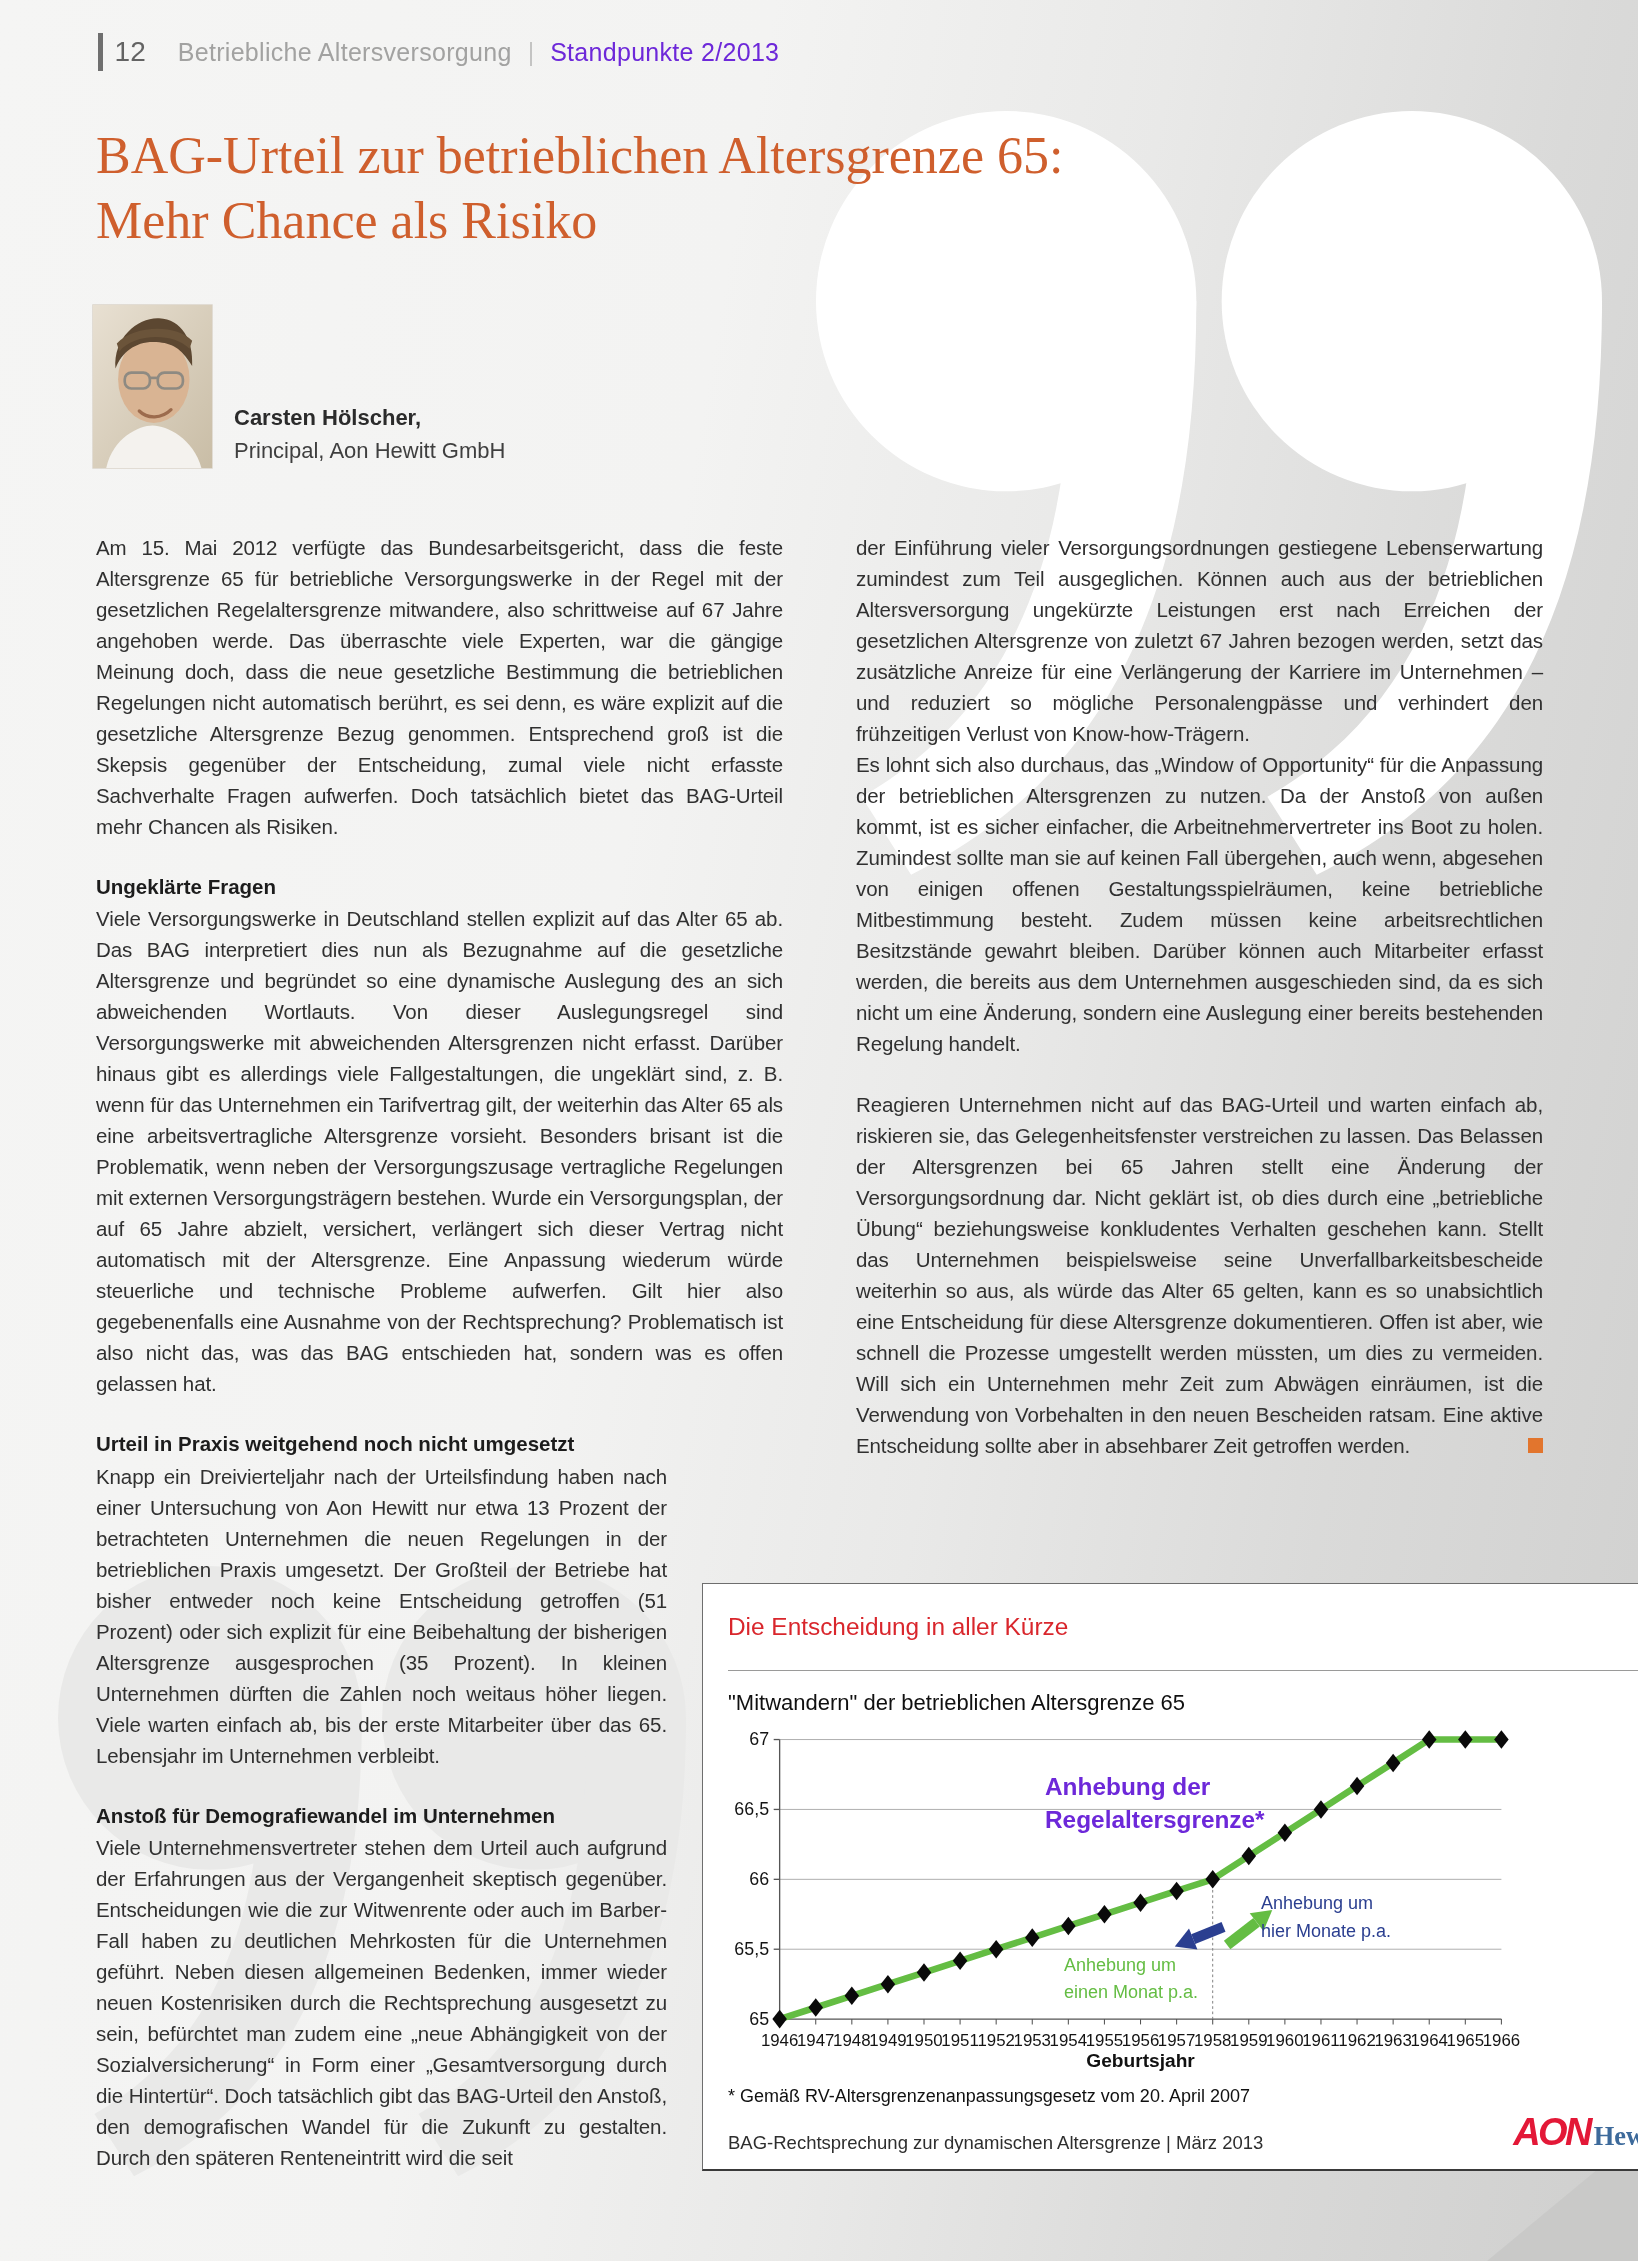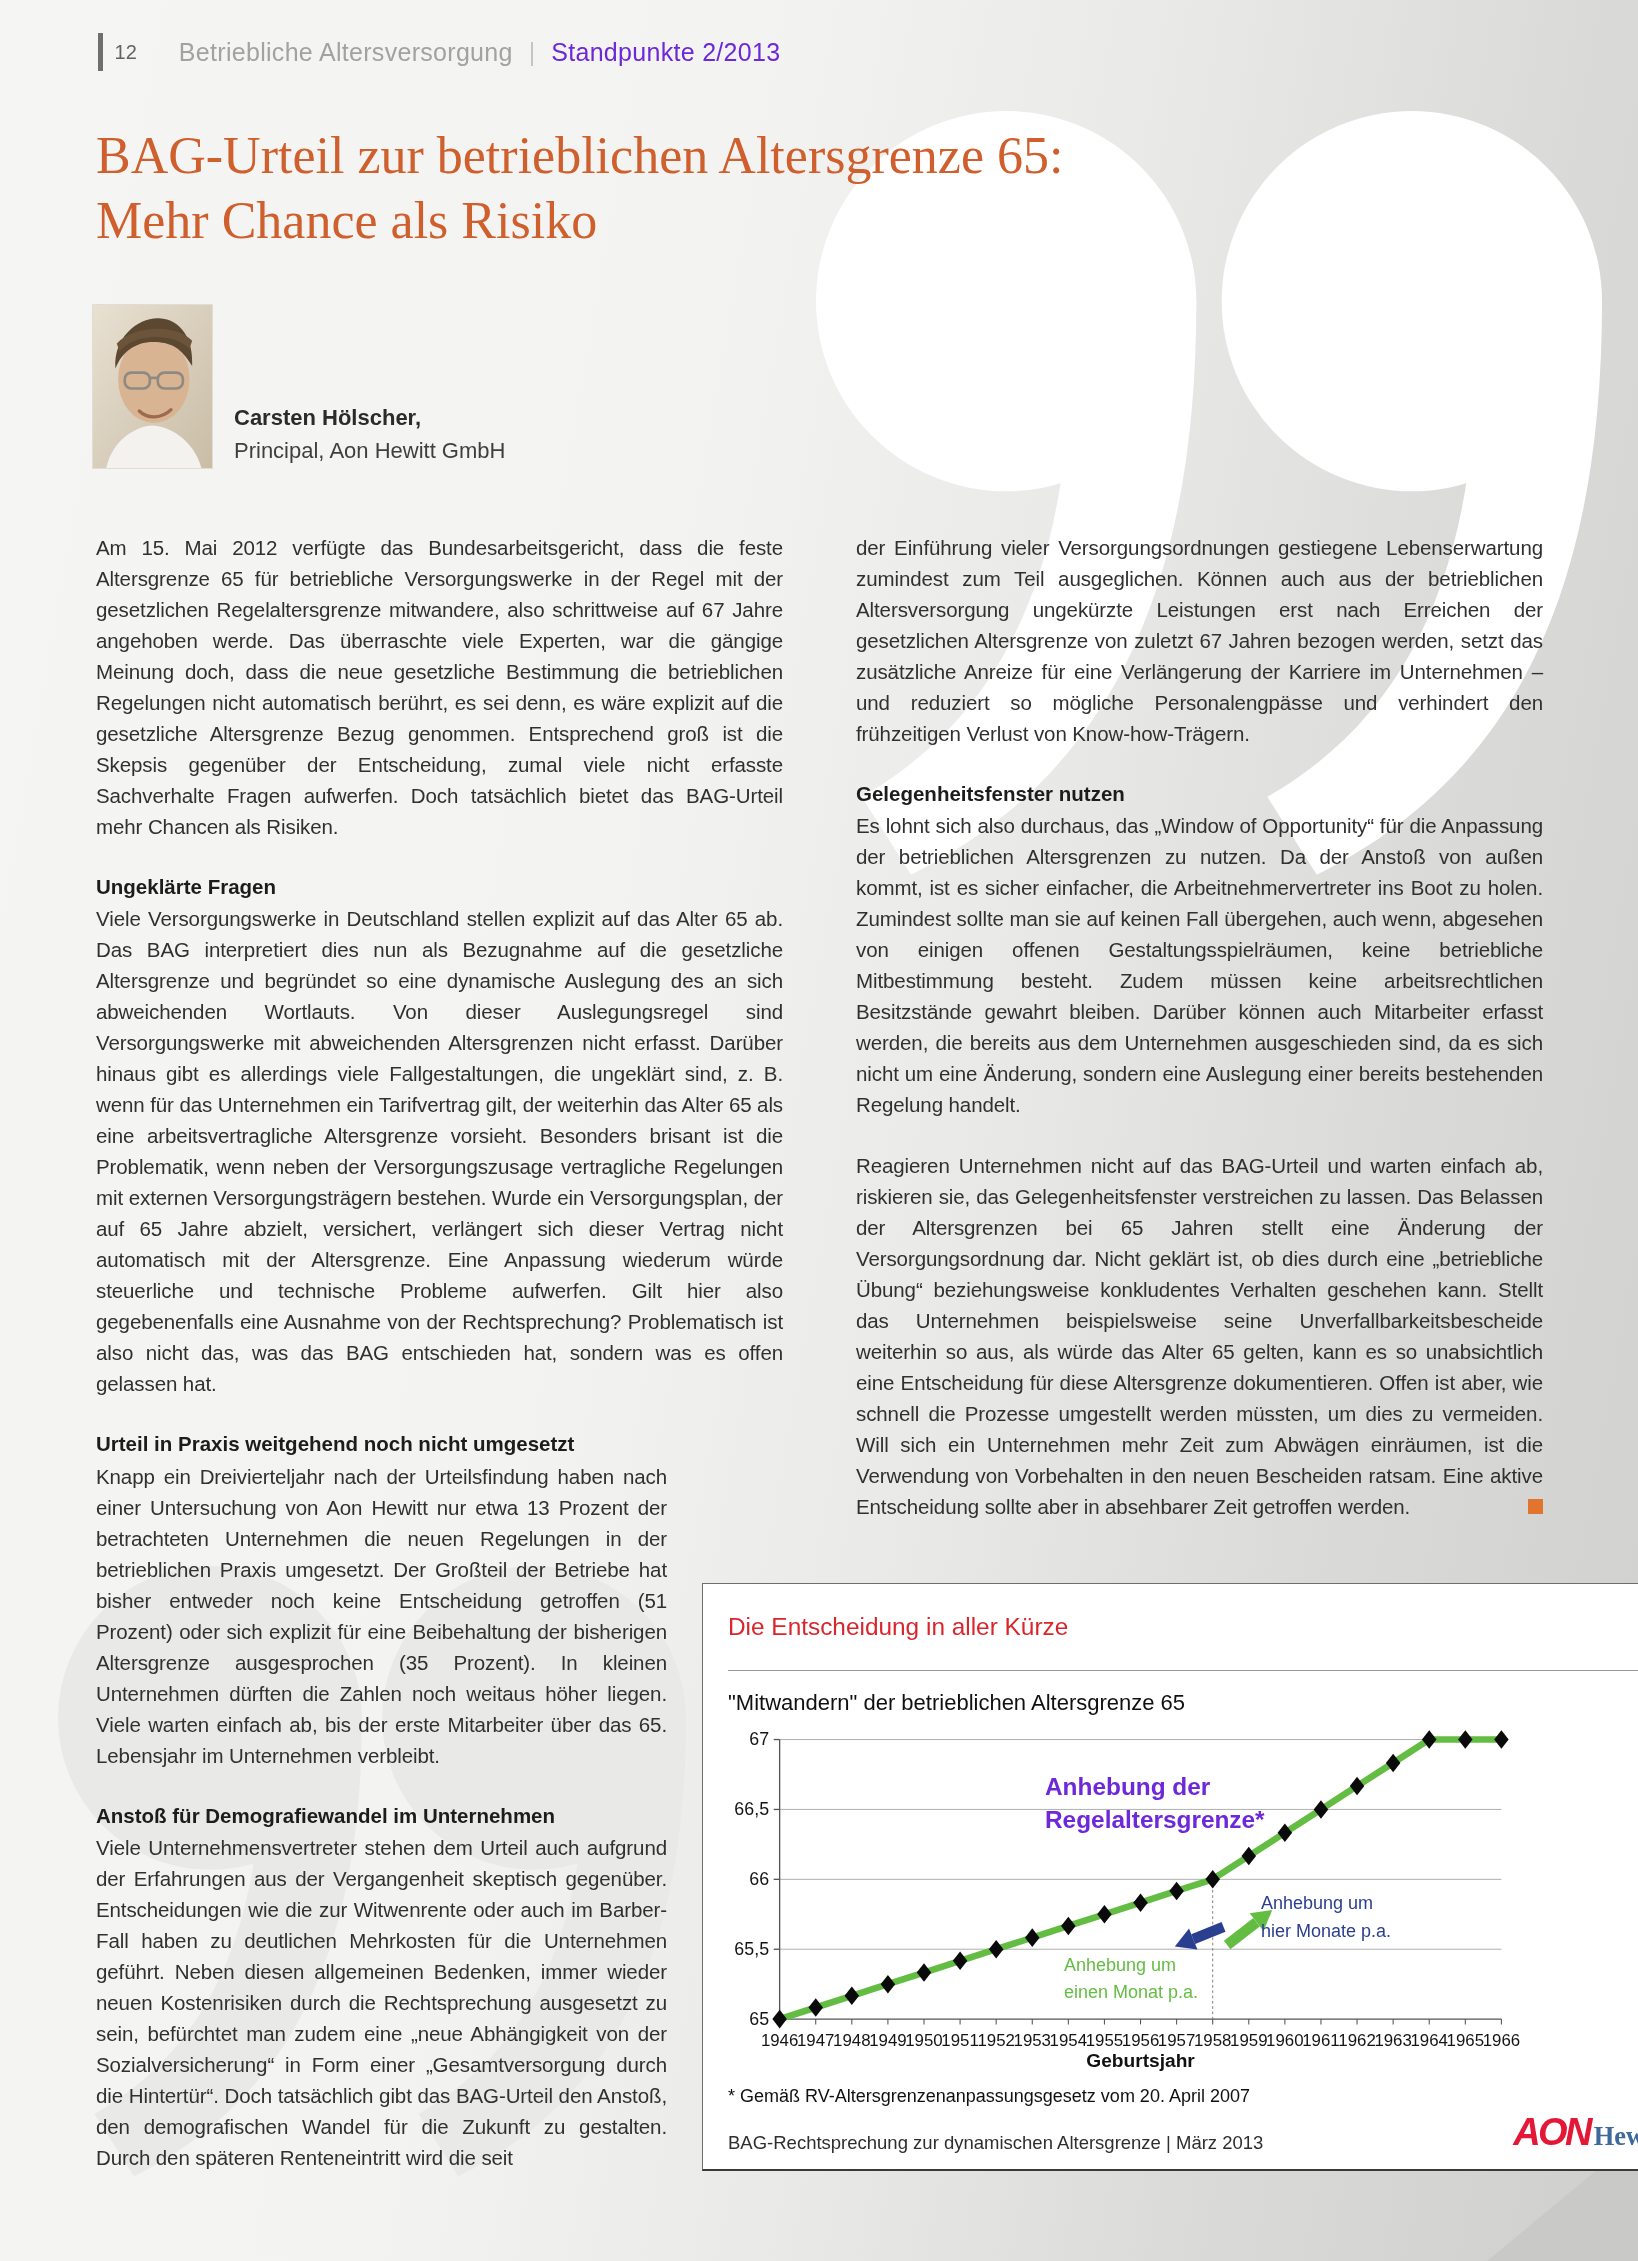--- a/index.html
+++ b/index.html
@@ -10,21 +10,21 @@
   }
   
   .wm{position:absolute;z-index:0;}
   .wm-tr{left:816px;top:111px;width:786px;}
   .wm-bl{left:58px;top:1566px;width:628px;}
   .corner-wedge{position:absolute;right:0;bottom:0;width:152px;height:126px;z-index:0;
     background:#c9c9c8;clip-path:polygon(100% 0,100% 100%,0 100%);}
   
   .header{position:absolute;left:98px;top:33px;display:flex;align-items:center;z-index:1;}
   .header-bar{width:4.6px;height:38px;background:#6f6f6f;margin-right:12px;}
-  .page-number{font-size:20px;color:#636363;margin-right:42px;}
+  .page-number{font-size:28px;color:#636363;margin-right:32px;}
   .header-section{font-size:25px;color:#a2a2a1;letter-spacing:0.3px;}
   .header-sep{font-size:25px;color:#c4c4c3;margin:0 16px;font-weight:300;}
   .header-issue{font-size:25px;color:#6d28d9;letter-spacing:0.3px;}
   
   .page-title{position:absolute;left:96px;top:123px;z-index:1;
     font-family:"Liberation Serif",serif;font-size:52px;line-height:65px;color:#cf5f2d;}
   
   .author{position:absolute;left:93px;top:305px;z-index:1;}
   .author-photo{position:absolute;left:0;top:0;width:119px;height:163px;box-shadow:0 0 0 0.7px #d8d2c6;}
   .author-name{position:absolute;left:141px;top:100px;width:463px;font-size:22px;font-weight:bold;color:#2b2b2b;}
@@ -123,21 +123,20 @@
     <h3 class="article-h">Ungeklärte Fragen</h3>
     <p class="article-p">Viele Versorgungswerke in Deutschland stellen explizit auf das Alter 65 ab. Das BAG interpretiert dies nun als Bezugnahme auf die gesetzliche Altersgrenze und begründet so eine dynamische Auslegung des an sich abweichenden Wortlauts. Von dieser Auslegungsregel sind Versorgungswerke mit abweichenden Altersgrenzen nicht erfasst. Darüber hinaus gibt es allerdings viele Fallgestaltungen, die ungeklärt sind, z. B. wenn für das Unternehmen ein Tarifvertrag gilt, der weiterhin das Alter 65 als eine arbeitsvertragliche Altersgrenze vorsieht. Besonders brisant ist die Problematik, wenn neben der Versorgungszusage vertragliche Regelungen mit externen Versorgungsträgern bestehen. Wurde ein Versorgungsplan, der auf 65 Jahre abzielt, versichert, verlängert sich dieser Vertrag nicht automatisch mit der Altersgrenze. Eine Anpassung wiederum würde steuerliche und technische Probleme aufwerfen. Gilt hier also gegebenenfalls eine Ausnahme von der Rechtsprechung? Problematisch ist also nicht das, was das BAG entschieden hat, sondern was es offen gelassen hat.</p>
     <div class="box-spacer"></div>
     <h3 class="article-h">Urteil in Praxis weitgehend noch nicht umgesetzt</h3>
     <p class="article-p">Knapp ein Dreivierteljahr nach der Urteilsfindung haben nach einer Untersuchung von Aon Hewitt nur etwa 13 Prozent der betrachteten Unternehmen die neuen Regelungen in der betrieblichen Praxis umgesetzt. Der Großteil der Betriebe hat bisher entweder noch keine Entscheidung getroffen (51 Prozent) oder sich explizit für eine Beibehaltung der bisherigen Altersgrenze ausgesprochen (35 Prozent). In kleinen Unternehmen dürften die Zahlen noch weitaus höher liegen. Viele warten einfach ab, bis der erste Mitarbeiter über das 65. Lebensjahr im Unternehmen verbleibt.</p>
     <h3 class="article-h">Anstoß für Demografiewandel im Unternehmen</h3>
     <p class="article-p">Viele Unternehmensvertreter stehen dem Urteil auch aufgrund der Erfahrungen aus der Vergangenheit skeptisch gegenüber. Entscheidungen wie die zur Witwenrente oder auch im Barber-Fall haben zu deutlichen Mehrkosten für die Unternehmen geführt. Neben diesen allgemeinen Bedenken, immer wieder neuen Kostenrisiken durch die Rechtsprechung ausgesetzt zu sein, befürchtet man zudem eine „neue Abhängigkeit von der Sozialversicherung“ in Form einer „Gesamtversorgung durch die Hintertür“. Doch tatsächlich gibt das BAG-Urteil den Anstoß, den demografischen Wandel für die Zukunft zu gestalten. Durch den späteren Renteneintritt wird die seit</p>
   </div>
 <div class="col col-right">
     <p class="article-p">der Einführung vieler Versorgungsordnungen gestiegene Lebenserwartung zumindest zum Teil ausgeglichen. Können auch aus der betrieblichen Altersversorgung ungekürzte Leistungen erst nach Erreichen der gesetzlichen Altersgrenze von zuletzt 67 Jahren bezogen werden, setzt das zusätzliche Anreize für eine Verlängerung der Karriere im Unternehmen – und reduziert so mögliche Personalengpässe und verhindert den frühzeitigen Verlust von Know-how-Trägern.</p>
-    <h3 class="article-h">Gelegenheitsfenster nutzen</h3>
     <p class="article-p">Es lohnt sich also durchaus, das „Window of Opportunity“ für die Anpassung der betrieblichen Altersgrenzen zu nutzen. Da der Anstoß von außen kommt, ist es sicher einfacher, die Arbeitnehmervertreter ins Boot zu holen. Zumindest sollte man sie auf keinen Fall übergehen, auch wenn, abgesehen von einigen offenen Gestaltungsspielräumen, keine betriebliche Mitbestimmung besteht. Zudem müssen keine arbeitsrechtlichen Besitzstände gewahrt bleiben. Darüber können auch Mitarbeiter erfasst werden, die bereits aus dem Unternehmen ausgeschieden sind, da es sich nicht um eine Änderung, sondern eine Auslegung einer bereits bestehenden Regelung handelt.</p>
     <p class="article-p gap-p">Reagieren Unternehmen nicht auf das BAG-Urteil und warten einfach ab, riskieren sie, das Gelegenheitsfenster verstreichen zu lassen. Das Belassen der Altersgrenzen bei 65 Jahren stellt eine Änderung der Versorgungsordnung dar. Nicht geklärt ist, ob dies durch eine „betriebliche Übung“ beziehungsweise konkludentes Verhalten geschehen kann. Stellt das Unternehmen beispielsweise seine Unverfallbarkeitsbescheide weiterhin so aus, als würde das Alter 65 gelten, kann es so unabsichtlich eine Entscheidung für diese Altersgrenze dokumentieren. Offen ist aber, wie schnell die Prozesse umgestellt werden müssten, um dies zu vermeiden. Will sich ein Unternehmen mehr Zeit zum Abwägen einräumen, ist die Verwendung von Vorbehalten in den neuen Bescheiden ratsam. Eine aktive Entscheidung sollte aber in absehbarer Zeit getroffen werden.<span class="endmark"></span></p>
   </div>
 
 <div class="infobox">
   <div class="ib-heading">Die Entscheidung in aller Kürze</div>
   <div class="ib-rule"></div>
   <div class="ib-title">"Mitwandern" der betrieblichen Altersgrenze 65</div>
 
   <div class="chart-wrap">

